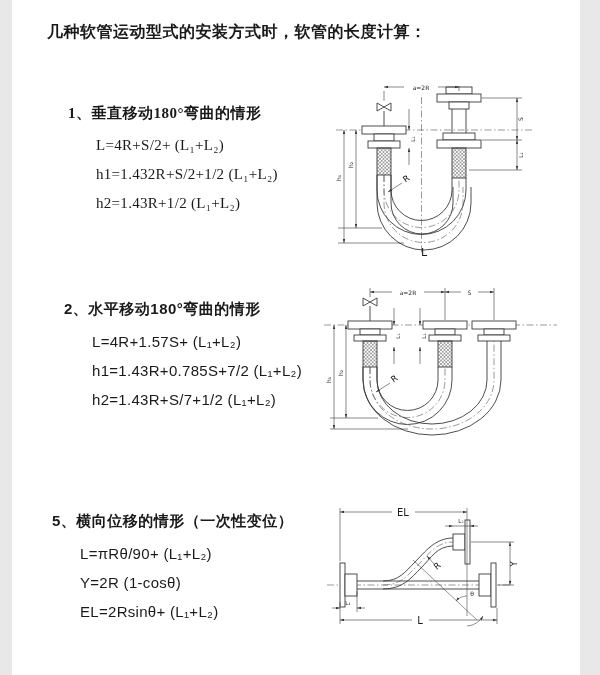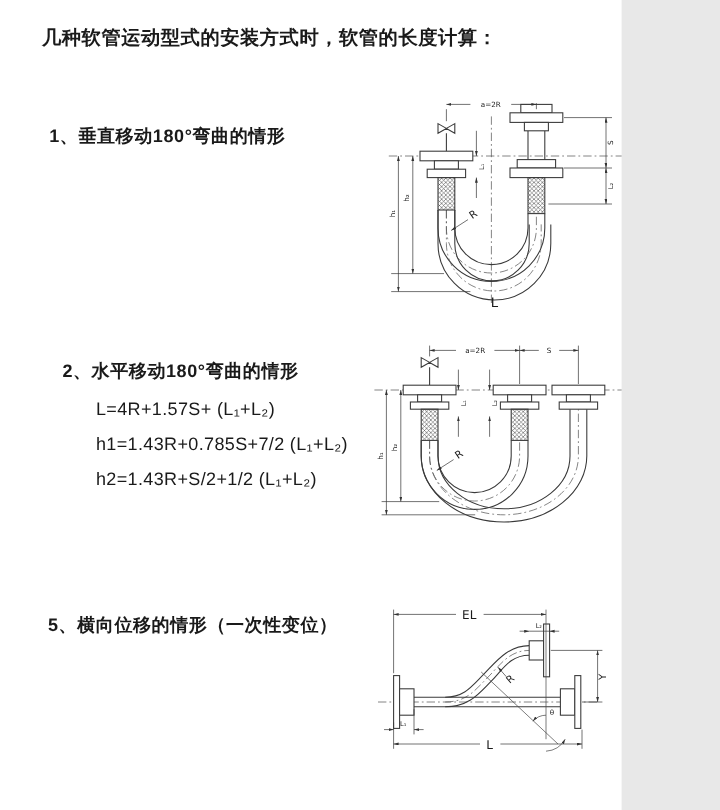--- a/index.html
+++ b/index.html
@@ -1,26 +1,27 @@
 <!DOCTYPE html>
 <html><head>
 <meta charset="utf-8">
 <style>
   html,body{margin:0;padding:0;background:#e8e8e8;}
   .page{
-    position:relative;width:518px;height:675px;background:#ffffff;
+    position:relative;width:568px;height:675px;background:#ffffff;
     font-family:"Liberation Sans","DejaVu Sans",sans-serif;color:#1a1a1a;
     overflow:hidden;
+    margin-left:12px;
   }
   .title{
     position:absolute;left:35px;top:22px;font-size:16px;font-weight:bold;
     letter-spacing:0.5px;white-space:nowrap;
   }
   .section{position:absolute;}
-  .sec1{left:41px;top:104px;}
+  .sec1{left:56px;top:104px;font-family:Liberation Serif, serif;}
   .sec2{left:52px;top:300px;}
   .sec3{left:40px;top:512px;}
   .sec-heading{font-size:15px;font-weight:bold;letter-spacing:0.5px;margin:0 0 8px 0;white-space:nowrap;}
   .formulas{margin:0;padding-left:28px;}
   .formula{font-size:15px;line-height:29px;letter-spacing:0.3px;white-space:nowrap;}
   svg.diagram{position:absolute;overflow:visible;}
   .d1{left:312px;top:75px;}
   .d2{left:310px;top:280px;}
   .d3{left:295px;top:498px;}
   svg .ln{stroke:#3a3a3a;stroke-width:0.9;fill:none;}
@@ -34,33 +35,43 @@
 </style>
 </head>
 <body>
 
 <div class="page">
 
   <div class="title">几种软管运动型式的安装方式时，软管的长度计算：</div>
 
   <div class="section sec1">
     <div class="sec-heading">1、垂直移动180°弯曲的情形</div>
+    <div class="formulas">
+      <div class="formula">L=4R+S/2+ (L₁+L₂)</div>
+      <div class="formula">h1=1.432R+S/2+1/2 (L₁+L₂)</div>
+      <div class="formula">h2=1.43R+1/2 (L₁+L₂)</div>
+    </div>
   </div>
 
   <div class="section sec2">
     <div class="sec-heading">2、水平移动180°弯曲的情形</div>
     <div class="formulas">
       <div class="formula">L=4R+1.57S+ (L₁+L₂)</div>
       <div class="formula">h1=1.43R+0.785S+7/2 (L₁+L₂)</div>
-      <div class="formula">h2=1.43R+S/2+1/2 (L₁+L₂)</div>
+      <div class="formula">h2=1.43R+S/7+1/2 (L₁+L₂)</div>
     </div>
   </div>
 
   <div class="section sec3">
     <div class="sec-heading">5、横向位移的情形（一次性变位）</div>
+    <div class="formulas">
+      <div class="formula">L=πRθ/90+ (L₁+L₂)</div>
+      <div class="formula">Y=2R (1-cosθ)</div>
+      <div class="formula">EL=2Rsinθ+ (L₁+L₂)</div>
+    </div>
   </div>
 
   <svg class="diagram d1" width="280" height="185" viewBox="0 0 280 185">
     <defs>
       <pattern id="hx1" width="3.5" height="3.5" patternUnits="userSpaceOnUse">
         <path d="M0,3.5 L3.5,0 M0,0 L3.5,3.5" stroke="#555" stroke-width="0.5"></path>
       </pattern>
       <marker id="arr1" markerWidth="8" markerHeight="6" refX="7" refY="2" orient="auto-start-reverse">
         <path d="M0,0 L7,2 L0,4 z" fill="#333"></path>
       </marker>

